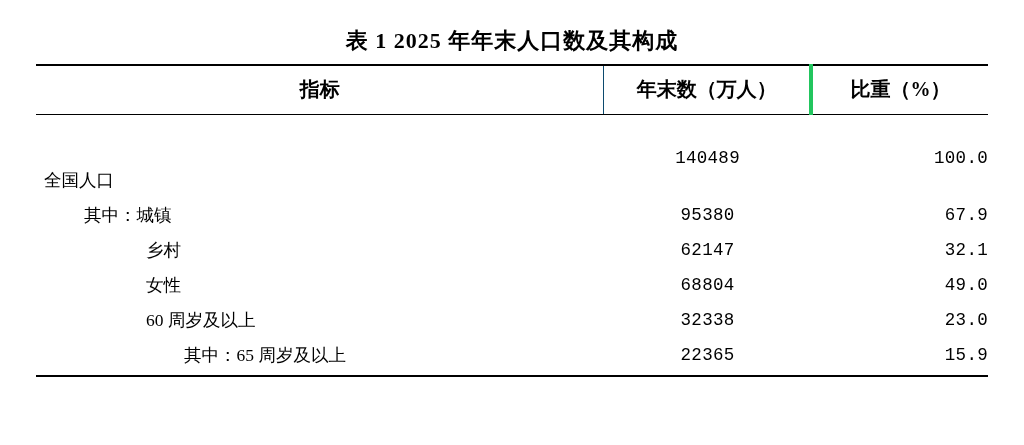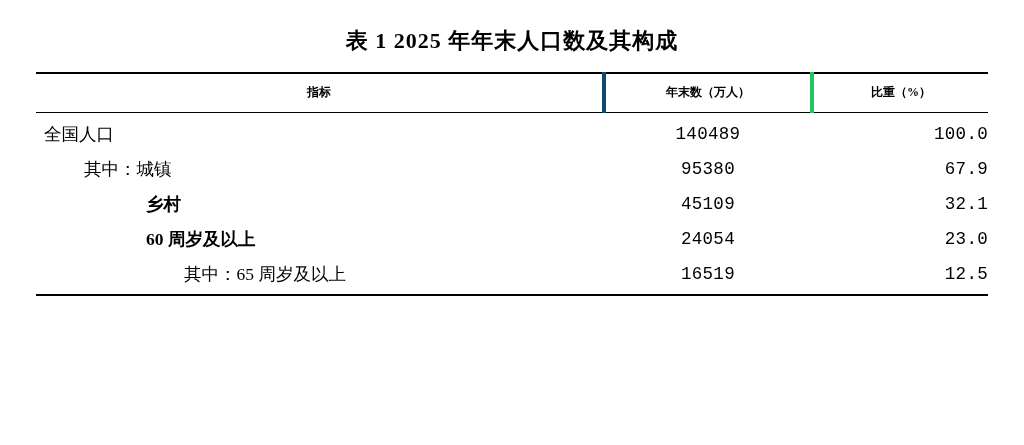--- a/index.html
+++ b/index.html
@@ -19,35 +19,35 @@
     width: 1024px;
     height: 445px;
     box-sizing: border-box;
   }
   .table-title {
     text-align: center;
     font-size: 22px;
     font-weight: bold;
     letter-spacing: 1px;
     padding-top: 26px;
-    padding-bottom: 16px;
+    padding-bottom: 8px;
     font-family: "Liberation Serif", serif;
   }
   .table-wrap {
     margin: 0 36px;
   }
   table.stat {
     width: 952px;
     border-collapse: collapse;
     font-size: 17.5px;
     font-family: "Liberation Serif", serif;
   }
   table.stat thead th {
     font-weight: bold;
-    font-size: 12px;
+    font-size: 20px;
     text-align: center;
     padding: 10px 0 11px 0;
     border-top: 2.5px solid #000;
     border-bottom: 1px solid #000;
   }
   table.stat tbody td {
     padding: 5.5px 0 5.5px 0;
     vertical-align: middle;
   }
   table.stat tbody tr:first-child td {
@@ -69,30 +69,30 @@
   }
   .col-pct {
     width: 176px;
     text-align: right;
     border-left: 1px solid #000;
   }
   tbody .col-num, tbody .col-pct {
     border-left: none;
   }
   
-  thead .col-num { border-left: 4px solid #0c4a6e; }
+  thead .col-num { border-left: 1px solid #0c4a6e; }
   thead .col-pct { border-left: 4px solid #22c55e; }
 
   .lbl {
     display: block;
     white-space: nowrap;
   }
-  .ind0 { padding-left: 8px; }
+  .ind0 { padding-left: 8px; margin-top: 44px; }
   .ind1 { padding-left: 48px; }
-  .ind2 { padding-left: 110px; font-weight: bold; }
+  .ind2 { padding-left: 110px; }
   .ind3 { padding-left: 148px; }
   sup.fn {
     font-size: 11px;
     vertical-align: super;
     line-height: 0;
   }
   .num { font-family: Liberation Mono, monospace; letter-spacing: 0.3px; }
 </style>
 </head>
 <body>
@@ -122,34 +122,41 @@
             <td class="col-label">
               <span class="lbl ind1">其中：城镇</span>
             </td>
             <td class="col-num num">95380</td>
             <td class="col-pct num">67.9</td>
           </tr>
           <tr>
             <td class="col-label">
               <span class="lbl ind2">乡村</span>
             </td>
-            <td class="col-num num">45109</td>
+            <td class="col-num num">62147</td>
             <td class="col-pct num">32.1</td>
+          </tr>
+          <tr>
+            <td class="col-label">
+              <span class="lbl ind2">女性</span>
+            </td>
+            <td class="col-num num">68804</td>
+            <td class="col-pct num">49.0</td>
           </tr>
           <tr>
             <td class="col-label">
               <span class="lbl ind2">60 周岁及以上</span>
             </td>
-            <td class="col-num num">24054</td>
+            <td class="col-num num">32338</td>
             <td class="col-pct num">23.0</td>
           </tr>
           <tr>
             <td class="col-label">
               <span class="lbl ind3">其中：65 周岁及以上</span>
             </td>
-            <td class="col-num num">16519</td>
-            <td class="col-pct num">12.5</td>
+            <td class="col-num num">22365</td>
+            <td class="col-pct num">15.9</td>
           </tr>
         </tbody>
     </table>
   </div>
 
 </div>
 
 </body></html>

